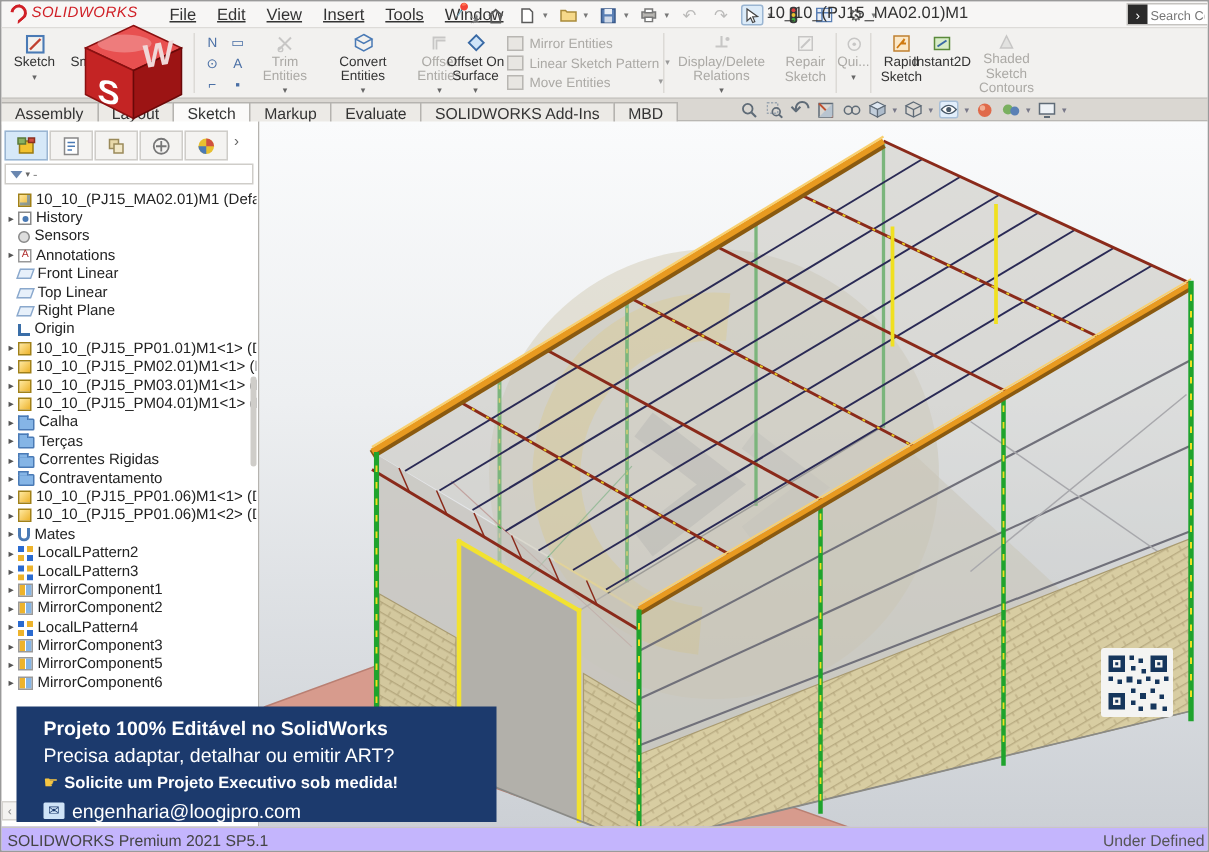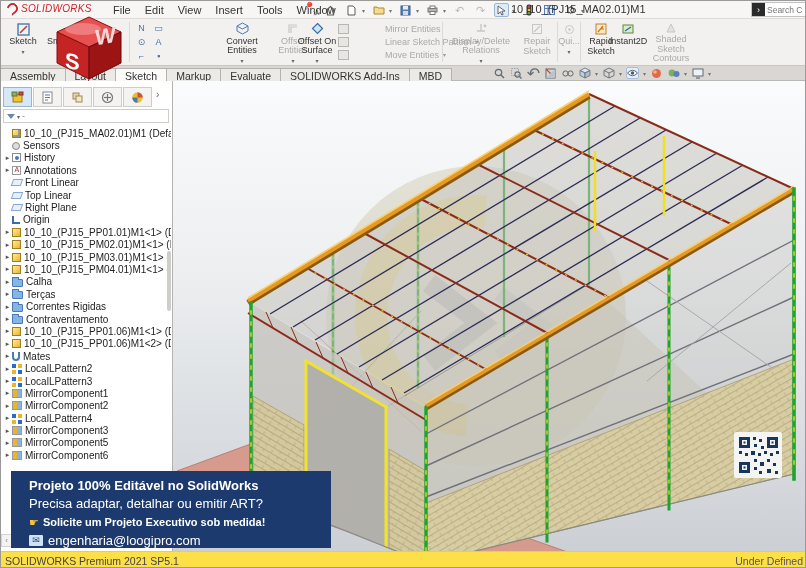--- a/index.html
+++ b/index.html
@@ -5,21 +5,21 @@
   html,body{margin:0;padding:0;background:#888;}
   *{box-sizing:border-box;font-family:"Liberation Sans","DejaVu Sans",sans-serif;}
   #app{position:relative;width:806px;height:568px;background:#f2f1ef;overflow:hidden;border:1px solid #9a9a9a;}
 
   
   .titlebar{position:absolute;left:0;top:0;width:806px;height:18px;background:#f7f6f5;border-bottom:1px solid #dddbd8;}
   .brand{position:absolute;left:6px;top:2px;display:flex;align-items:center;gap:3px;}
   .brand-swirl{width:11px;height:11px;border:2px solid #d02027;border-radius:50% 50% 50% 0;border-left-color:transparent;transform:rotate(-40deg);}
   .brand-text{font-size:10px;font-weight:normal;font-style:italic;color:#d02027;letter-spacing:.3px;}
   .menus{position:absolute;left:112px;top:0;height:18px;display:flex;align-items:center;gap:14px;font-size:11px;color:#333;}
-  .menus span{cursor:default;}
+  .menus span{cursor:default;text-decoration:underline;}
   .pin{position:absolute;left:300px;top:3px;font-size:10px;color:#777;transform:rotate(35deg);}
   .qicons{position:absolute;left:322px;top:1px;height:16px;display:flex;align-items:center;gap:6px;}
   .qi{width:15px;height:14px;display:flex;align-items:center;justify-content:center;color:#5a5a5a;font-size:11px;}
   .qi svg{display:block;}
   .qi.dis{opacity:.38;}
   .qi.pressed{border:1px solid #9ab5d2;background:#dcebf8;border-radius:2px;}
   .tinycaret{font-size:6px;color:#777;margin-left:-3px;}
   .doc-title{position:absolute;left:510px;top:2px;width:220px;text-align:left;font-size:11px;color:#333;white-space:nowrap;}
   .search{position:absolute;right:0;top:1px;width:56px;height:15px;display:flex;align-items:center;background:#fff;border:1px solid #c5c3c0;}
   .search .sicon{width:13px;height:13px;background:#2b2b2b;color:#fff;font-size:9px;display:flex;align-items:center;justify-content:center;flex:none;}
@@ -32,21 +32,21 @@
   .rlab{font-size:9px;line-height:1.08;text-align:center;color:#333;margin-top:1px;}
   .rbtn .caret{font-size:6px;color:#666;margin-top:1px;}
   .rbtn.dis .rlab{color:#aba9a5;}
   .rbtn.dis .ric{opacity:.4;filter:grayscale(1);}
   .rsep{position:absolute;top:3px;height:40px;width:1px;background:#dcdad6;}
   .minigrid{position:absolute;left:132px;top:2px;width:34px;height:42px;display:grid;grid-template-columns:17px 17px;grid-auto-rows:14px;color:#4a6fa5;font-size:9px;}
   .minigrid i{display:flex;align-items:center;justify-content:center;font-style:normal;}
   .smallgroup{position:absolute;left:337px;top:3px;width:104px;}
   .srow{display:flex;align-items:center;height:13px;gap:4px;}
   .srow .sic{width:11px;height:10px;border:1px solid #b8b6b2;background:#e8e6e2;flex:none;}
-  .srow .slab{font-size:9px;color:#aba9a5;white-space:nowrap;margin-left:32px;}
+  .srow .slab{font-size:9px;color:#aba9a5;white-space:nowrap;}
   .srow .scaret{font-size:6px;color:#999;margin-left:auto;}
 
   
   .tabsbar{position:absolute;left:0;top:64px;width:806px;height:16px;background:#dad7d2;border-top:1px solid #c9c7c3;border-bottom:1px solid #b9b7b3;}
   .tab{position:relative;display:inline-block;height:15px;line-height:15px;padding:0 9px;font-size:10.5px;color:#333;background:#eceae6;border:1px solid #b5b3af;border-bottom:none;margin-left:-1px;cursor:default;}
   .tab.active{background:#fbfaf9;}
   .headsup{position:absolute;left:492px;top:65px;height:14px;display:flex;align-items:center;gap:4px;}
   .hi{width:13px;height:12px;display:flex;align-items:center;justify-content:center;color:#5f6b77;}
   .hi svg{display:block;}
   .hi.boxed{border:1px solid #a9c0d8;background:#e2eefb;border-radius:2px;}
@@ -93,21 +93,21 @@
   
   .banner{position:absolute;left:10px;top:470px;width:320px;height:77px;background:#1c3a6d;color:#fff;z-index:40;padding:6px 0 0 18px;}
   .b1{font-size:13px;font-weight:bold;line-height:18px;}
   .b2{font-size:13px;line-height:18px;}
   .b3{font-size:11px;font-weight:bold;line-height:18px;}
   .b3 .hand{color:#f5c542;margin-right:4px;}
   .b4{font-size:13px;line-height:19px;display:flex;align-items:center;gap:5px;}
   .mailicon{display:inline-flex;align-items:center;justify-content:center;width:14px;height:11px;background:#cfe3f7;color:#1c3a6d;font-size:9px;border-radius:1px;}
 
   
-  .statusbar{position:absolute;left:0;top:550px;width:806px;height:18px;background:#fde047;border-top:1px solid #c9c7c3;font-size:10.5px;color:#444;text-align:right;}
+  .statusbar{position:absolute;left:0;top:550px;width:806px;height:18px;background:#c4b5fd;border-top:1px solid #c9c7c3;font-size:10.5px;color:#444;text-align:right;}
   .st-left{position:absolute;left:4px;top:3px;}
   .st-right{position:absolute;right:4px;top:3px;color:#555;}
 
   
   .logo-cube{position:absolute;left:52px;top:14px;z-index:50;}
 </style>
 </head>
 <body>
 
 <div id="app">
@@ -215,20 +215,30 @@
         <i class="caret">▾</i>
     </div>
     <div class="rsep" style="left:128px"></div>
     <div class="minigrid">
       <i>N</i>
         <i>▭</i>
       <i>⊙</i>
         <i>A</i>
       <i>⌐</i>
         <i>▪</i>
+    </div>
+    <div class="rbtn dis" style="left:167px;width:44px">
+      <i class="ric">
+          <svg width="12" height="12" viewBox="0 0 12 12">
+            <path d="M2 2 L10 10 M10 2 L2 10" stroke="#888" stroke-width="1.3"></path>
+            <circle cx="3" cy="10" r="1.5" fill="none" stroke="#888"></circle>
+          </svg>
+        </i>
+      <span class="rlab">Trim Entities</span>
+        <i class="caret">▾</i>
     </div>
     <div class="rbtn en" style="left:212px;width:58px">
       <i class="ric">
           <svg width="13" height="13" viewBox="0 0 13 13">
             <path d="M6.5 1 L12 4 L6.5 7 L1 4 Z M1 4 V9 L6.5 12 L12 9 V4" fill="none" stroke="#4a7ab5" stroke-width="1"></path>
           </svg>
         </i>
       <span class="rlab">Convert Entities</span>
         <i class="caret">▾</i>
     </div>
@@ -449,28 +459,28 @@
         <span class="dash">-</span>
       </div>
 
       <div class="tree">
         <div class="trow">
             <i class="arr"></i>
             <i class="ti ti-asm"></i>
             <span class="tl">10_10_(PJ15_MA02.01)M1 (Default&lt;Display S</span>
           </div>
         <div class="trow">
+            <i class="arr on"></i>
+            <i class="ti ti-history"></i>
+            <span class="tl">History</span>
+          </div>
+        <div class="trow">
             <i class="arr"></i>
             <i class="ti ti-sensors"></i>
             <span class="tl">Sensors</span>
-          </div>
-        <div class="trow">
-            <i class="arr on"></i>
-            <i class="ti ti-history"></i>
-            <span class="tl">History</span>
           </div>
         <div class="trow">
             <i class="arr on"></i>
             <i class="ti ti-annot"></i>
             <span class="tl">Annotations</span>
           </div>
         <div class="trow">
             <i class="arr"></i>
             <i class="ti ti-plane"></i>
             <span class="tl">Front Linear</span>

